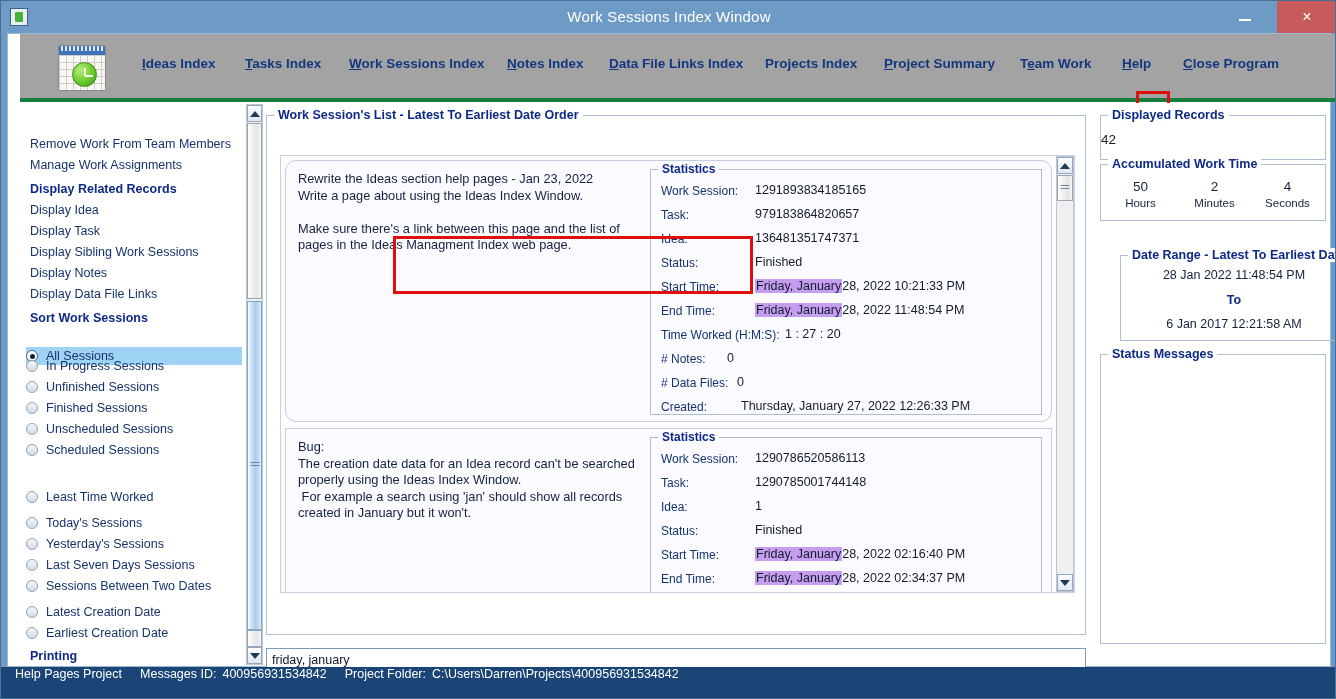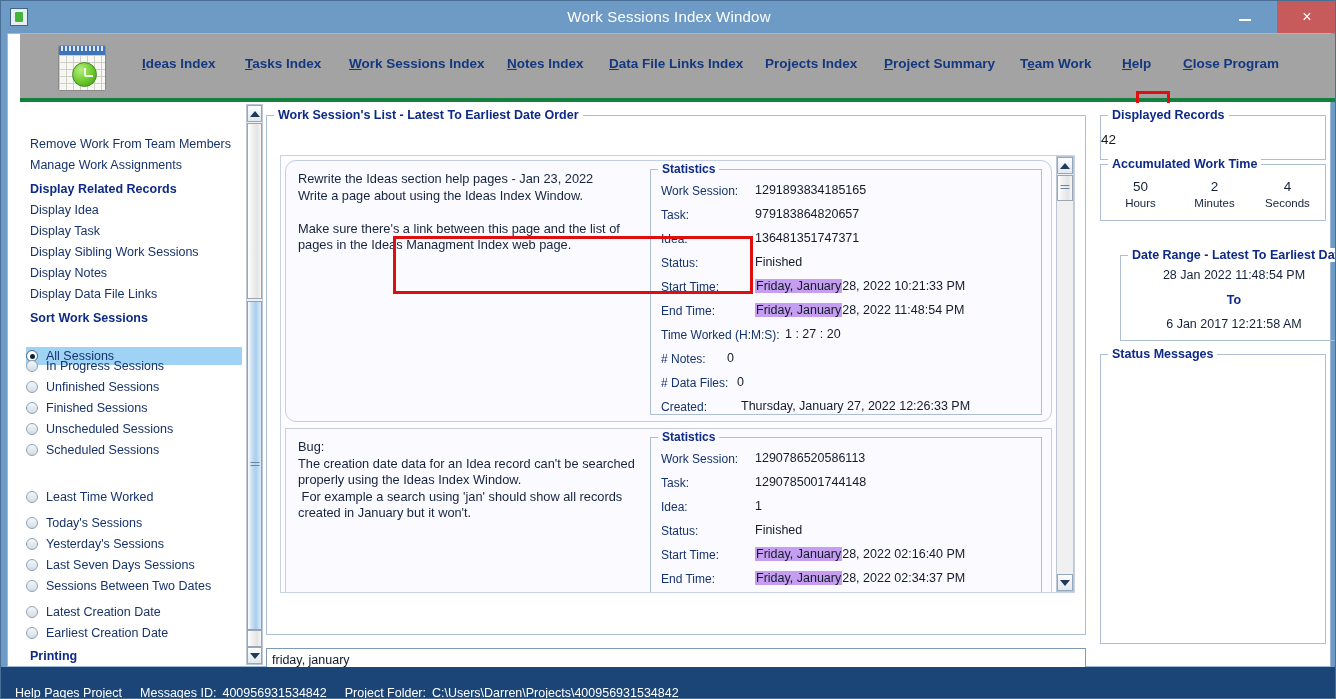--- a/index.html
+++ b/index.html
@@ -329,21 +329,21 @@
   }
   .dr-to { font-weight: bold; color: #0e2a86; }
 
   
   #statusbar {
     position: absolute; left: 0; top: 666px;
     width: 1336px; height: 33px;
     background: #1a4576;
     color: #ffffff;
     font-size: 12.5px;
-    display: flex; align-items: flex-end;
+    display: flex; align-items: flex-start;
   }
   #statusbar .sb-seg { white-space: nowrap; }
 </style>
 </head>
 <body>
 
 <div id="app">
 
   <div id="titlebar">
     <div id="title-icon">

